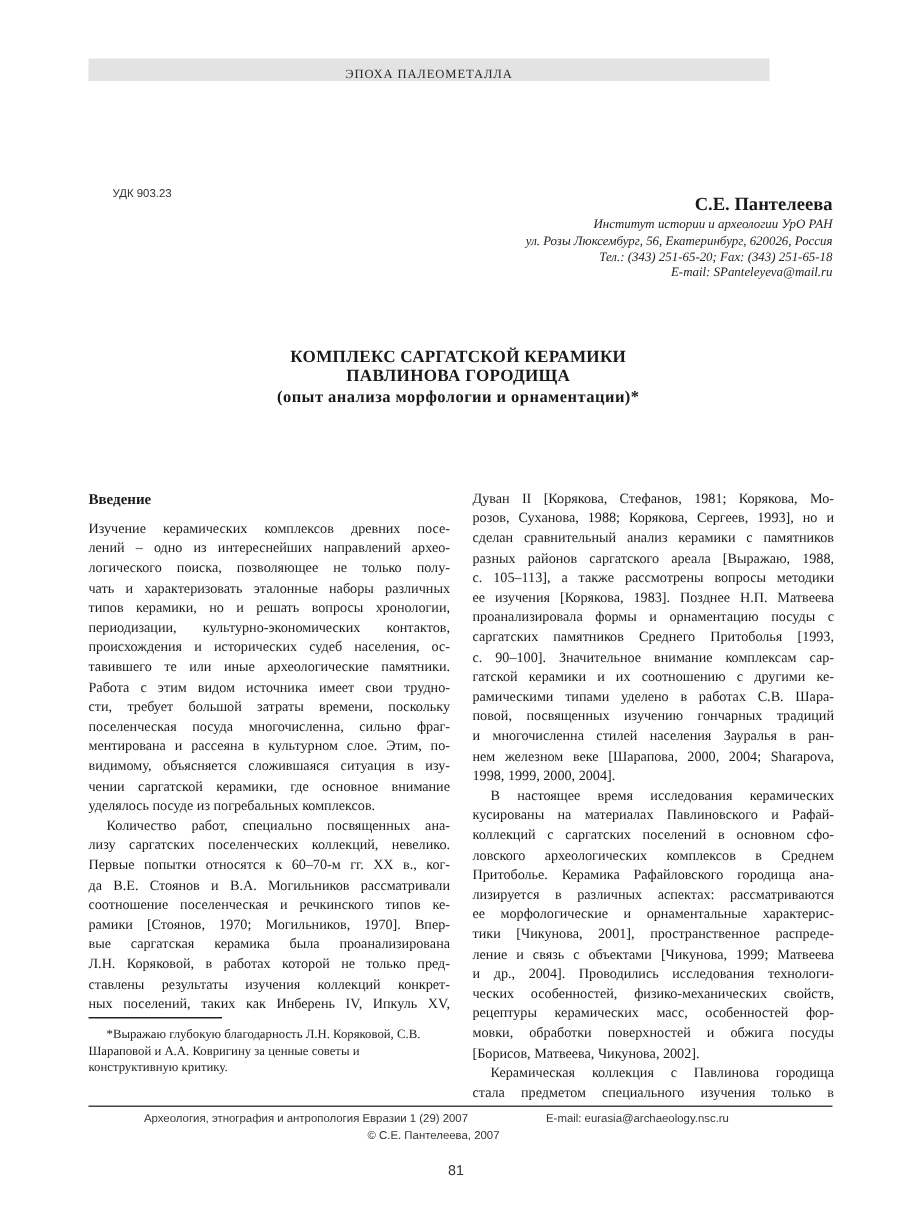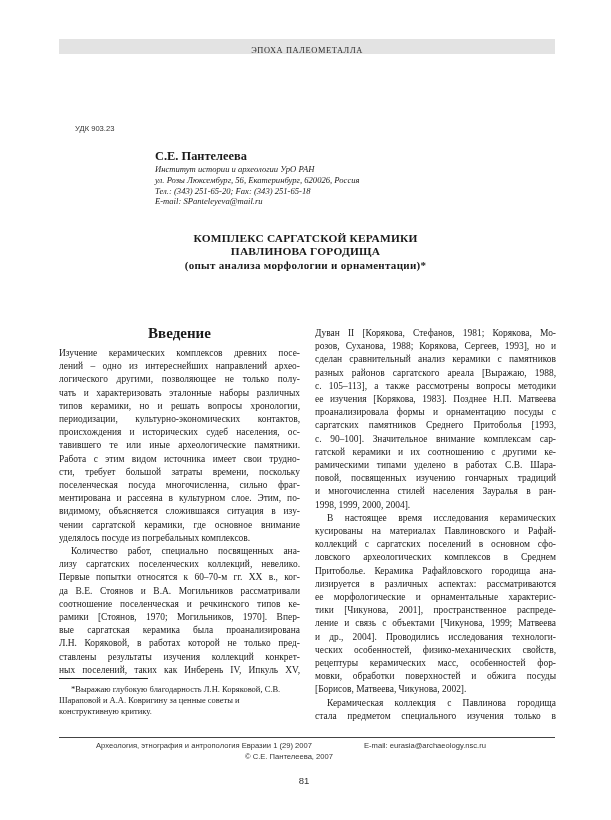--- a/index.html
+++ b/index.html
@@ -1,33 +1,33 @@
 <!DOCTYPE html>
 <html><head>
 <meta charset="utf-8">
 <style>
   html, body { margin: 0; padding: 0; background: #ffffff; }
   body { width: 611px; height: 820px; position: relative; overflow: hidden;
          font-family: "Liberation Serif", "DejaVu Serif", serif; color: #1a1a1a; }
-  .band { position: absolute; left: 59px; top: 39px; width: 496px; height: 15px;
+  .band { position: absolute; left: 59px; top: 39px; width: 454px; height: 15px;
           background: #e3e3e3; text-align: center; }
   .band span { font-size: 8.4px; letter-spacing: 0.6px; line-height: 15px; color: #2a2a2a; }
   .udk { position: absolute; left: 75px; top: 124px; font-family: "Liberation Sans", sans-serif;
          font-size: 7.6px; color: #333; }
-  .author-block { position: absolute; right: 56px; top: 148px; text-align: left; width: 400px; }
+  .author-block { position: absolute; right: 56px; top: 128px; text-align: right; width: 400px; }
   .author-name { font-size: 12.4px; font-weight: bold; line-height: 16px; }
   .affil { font-size: 8.6px; font-style: italic; line-height: 10.8px; color: #222; }
   .title-block { position: absolute; left: 100px; top: 232px; width: 411px; text-align: center; }
   .title-line { font-size: 11.4px; font-weight: bold; line-height: 13.4px; letter-spacing: 0.2px; }
   .subtitle { font-size: 11px; font-weight: bold; line-height: 13.4px; letter-spacing: 0.3px; }
   .col { position: absolute; width: 241px; font-size: 9.45px; line-height: 13.2px; text-align: justify; }
   .col-left { left: 59px; top: 347px; }
   .col-right { left: 315px; top: 327px; }
-  .section-head { position: absolute; left: 59px; top: 327px; width: 241px; text-align: center;
-                  font-weight: bold; font-size: 15px; line-height: 13px; }
+  .section-head { position: absolute; left: 59px; top: 327px; width: 241px; 
+                  font-weight: bold; font-size: 10px; line-height: 13px; }
   .line { display: block; white-space: nowrap; text-align-last: justify; }
   .line.last { text-align-last: left; }
   .indent { text-indent: 12px; }
   .fn-rule { position: absolute; left: 59px; top: 678px; width: 89px; height: 0; border-top: 1px solid #222; }
   .footnote { position: absolute; left: 59px; top: 684px; width: 241px; font-size: 8.5px; line-height: 10.8px; }
   .footer-rule { position: absolute; left: 59px; top: 737px; width: 496px; height: 0; border-top: 1px solid #444; }
   .footer { position: absolute; left: 59px; top: 741px; width: 496px; font-family: "Liberation Sans", sans-serif;
             font-size: 7.6px; color: #333; line-height: 10.5px; }
   .footer .journal { position: absolute; left: 37px; top: 0; white-space: nowrap; }
   .footer .email { position: absolute; left: 305px; top: 0; white-space: nowrap; }
@@ -56,21 +56,21 @@
   <div class="title-line">КОМПЛЕКС САРГАТСКОЙ КЕРАМИКИ</div>
   <div class="title-line">ПАВЛИНОВА ГОРОДИЩА</div>
   <div class="subtitle">(опыт анализа морфологии и орнаментации)*</div>
 </div>
 
 <div class="section-head">Введение</div>
 
 <div class="col col-left" id="col-left">
     <span class="line">Изучение керамических комплексов древних посе-</span>
     <span class="line">лений – одно из интереснейших направлений архео-</span>
-    <span class="line">логического другими, позволяющее не только полу-</span>
+    <span class="line">логического поиска, позволяющее не только полу-</span>
     <span class="line">чать и характеризовать эталонные наборы различных</span>
     <span class="line">типов керамики, но и решать вопросы хронологии,</span>
     <span class="line">периодизации, культурно-экономических контактов,</span>
     <span class="line">происхождения и исторических судеб населения, ос-</span>
     <span class="line">тавившего те или иные археологические памятники.</span>
     <span class="line">Работа с этим видом источника имеет свои трудно-</span>
     <span class="line">сти, требует большой затраты времени, поскольку</span>
     <span class="line">поселенческая посуда многочисленна, сильно фраг-</span>
     <span class="line">ментирована и рассеяна в культурном слое. Этим, по-</span>
     <span class="line">видимому, объясняется сложившаяся ситуация в изу-</span>
@@ -94,20 +94,21 @@
     <span class="line">разных районов саргатского ареала [Выражаю, 1988,</span>
     <span class="line">с. 105–113], а также рассмотрены вопросы методики</span>
     <span class="line">ее изучения [Корякова, 1983]. Позднее Н.П. Матвеева</span>
     <span class="line">проанализировала формы и орнаментацию посуды с</span>
     <span class="line">саргатских памятников Среднего Притоболья [1993,</span>
     <span class="line">с. 90–100]. Значительное внимание комплексам сар-</span>
     <span class="line">гатской керамики и их соотношению с другими ке-</span>
     <span class="line">рамическими типами уделено в работах С.В. Шара-</span>
     <span class="line">повой, посвященных изучению гончарных традиций</span>
     <span class="line">и многочисленна стилей населения Зауралья в ран-</span>
+    <span class="line">нем железном веке [Шарапова, 2000, 2004; Sharapova,</span>
     <span class="line last">1998, 1999, 2000, 2004].</span>
     <span class="line indent">В настоящее время исследования керамических</span>
     <span class="line">кусированы на материалах Павлиновского и Рафай-</span>
     <span class="line">коллекций с саргатских поселений в основном сфо-</span>
     <span class="line">ловского археологических комплексов в Среднем</span>
     <span class="line">Притоболье. Керамика Рафайловского городища ана-</span>
     <span class="line">лизируется в различных аспектах: рассматриваются</span>
     <span class="line">ее морфологические и орнаментальные характерис-</span>
     <span class="line">тики [Чикунова, 2001], пространственное распреде-</span>
     <span class="line">ление и связь с объектами [Чикунова, 1999; Матвеева</span>

